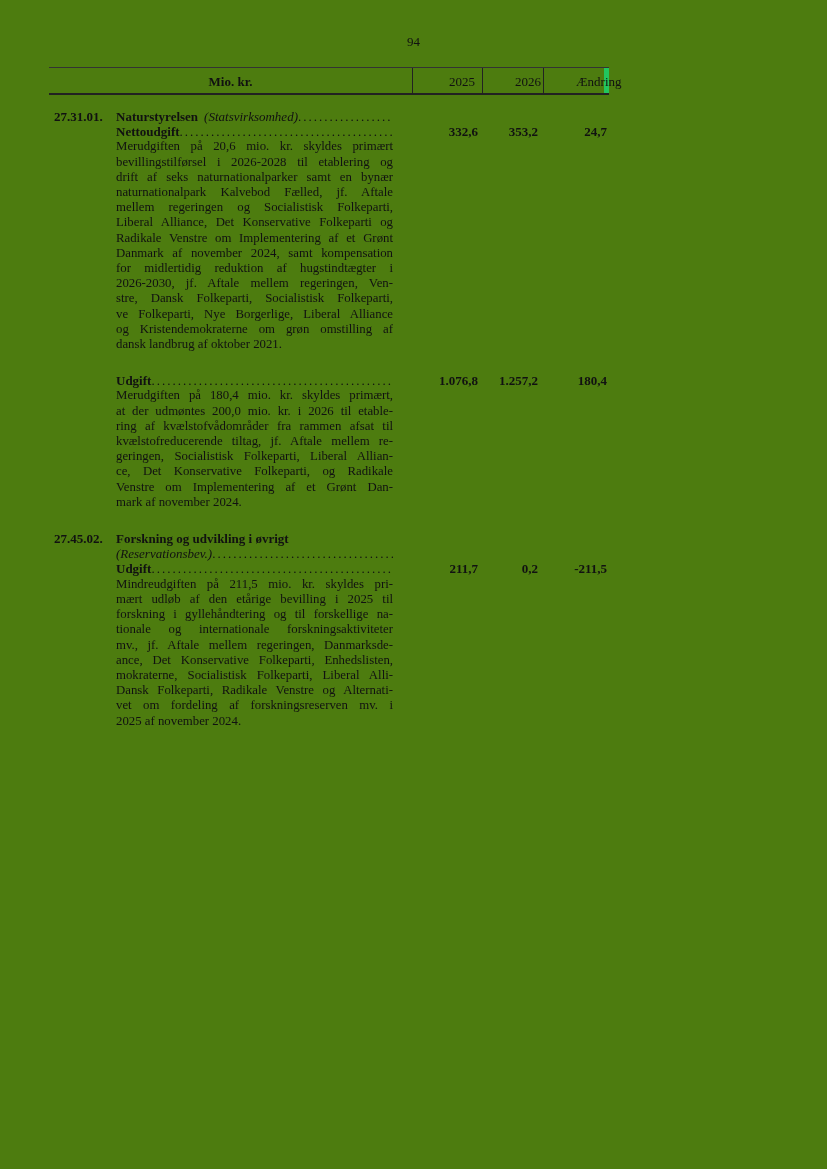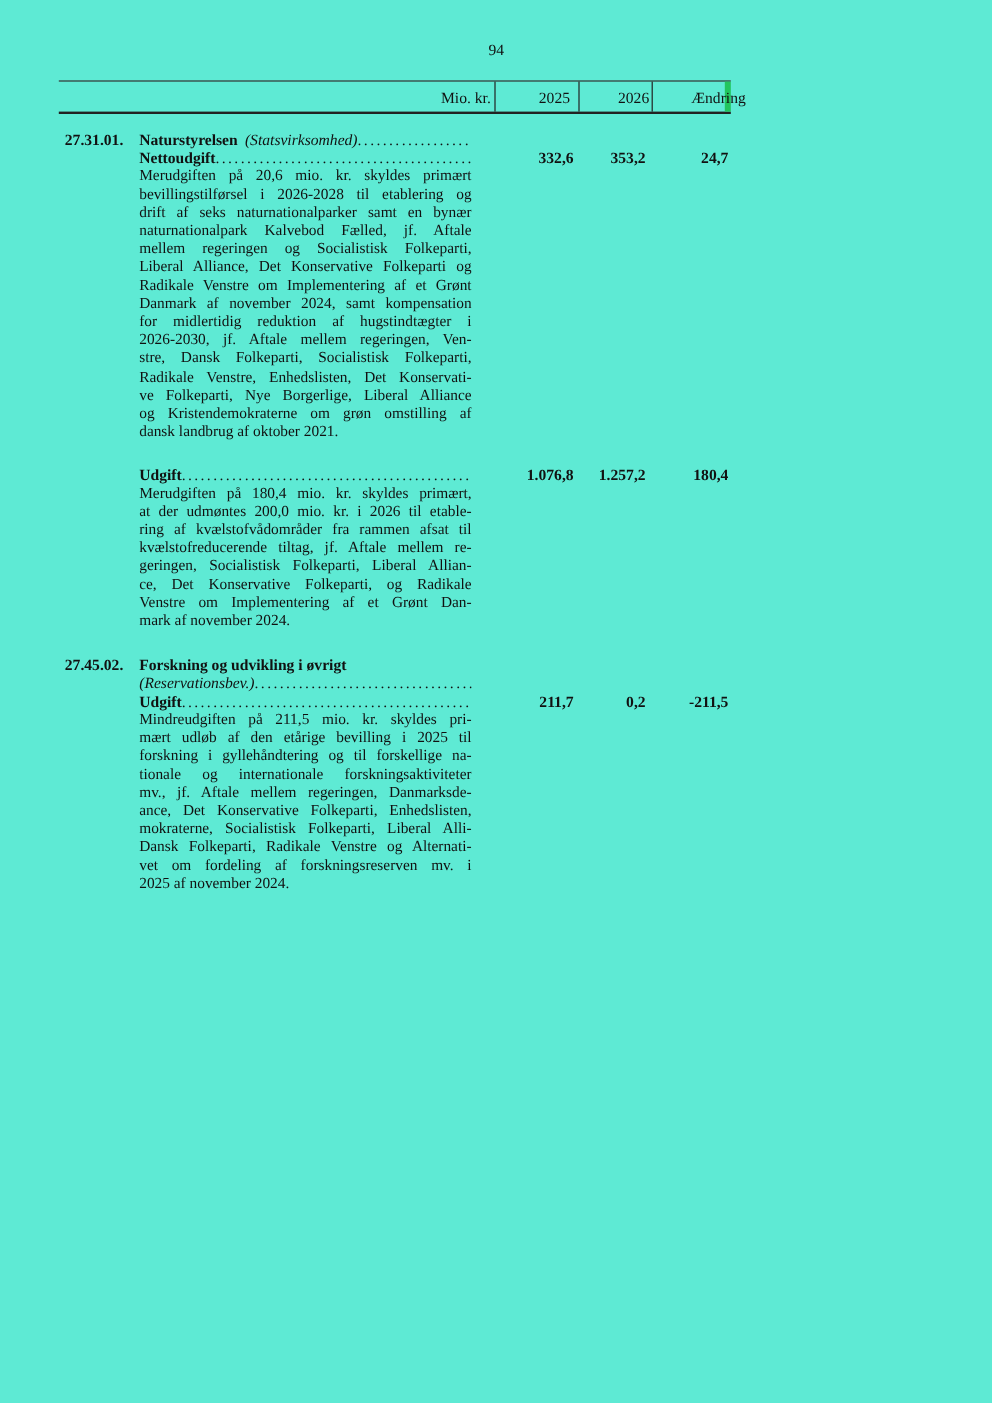--- a/index.html
+++ b/index.html
@@ -1,19 +1,19 @@
 <!DOCTYPE html>
 <html><head>
 <meta charset="utf-8">
 <style>
   html, body { margin: 0; padding: 0; background: #ffffff; }
   .page {
     position: relative;
     width: 827px; height: 1169px;
-    background: #5eead4;
+    background: #4d7c0f;
     color: #111;
     font-family: "Liberation Serif", "DejaVu Serif", serif;
     font-size: 13px;
     overflow: hidden;
   }
   .page-number {
     position: absolute; top: 34px; left: 0;
     width: 100%; text-align: center;
     font-size: 13px;
   }
@@ -24,21 +24,21 @@
     grid-template-columns: 363px 70px 61px 66px;
     border-top: 1px solid #333;
     border-bottom: 2.5px solid #222;
     box-sizing: border-box;
   }
   .th {
     padding: 6px 3px 4px 3px;
     font-size: 13px; line-height: 15px;
     white-space: nowrap;
   }
-  .th-unit { text-align: right; padding-left: 3px; }
+  .th-unit { text-align: center; padding-left: 3px; font-weight: bold; }
   .th-div  { border-left: 1px solid #222; text-align: center; padding-left: 32px; }
   .th-last { border-right: 5px solid #22c55e; }
   
   .content {
     position: absolute; top: 109px; left: 49px; width: 560px;
     line-height: 15.2px;
   }
   .entry + .entry { margin-top: 21px; }
   .grid {
     display: grid;
@@ -132,21 +132,20 @@
             <div class="para-line">bevillingstilførsel i 2026-2028 til etablering og</div>
             <div class="para-line">drift af seks naturnationalparker samt en bynær</div>
             <div class="para-line">naturnationalpark Kalvebod Fælled, jf. Aftale</div>
             <div class="para-line">mellem regeringen og Socialistisk Folkeparti,</div>
             <div class="para-line">Liberal Alliance, Det Konservative Folkeparti og</div>
             <div class="para-line">Radikale Venstre om Implementering af et Grønt</div>
             <div class="para-line">Danmark af november 2024, samt kompensation</div>
             <div class="para-line">for midlertidig reduktion af hugstindtægter i</div>
             <div class="para-line">2026-2030, jf. Aftale mellem regeringen, Ven-</div>
             <div class="para-line">stre, Dansk Folkeparti, Socialistisk Folkeparti,</div>
-            <div class="para-line">Radikale Venstre, Enhedslisten, Det Konservati-</div>
             <div class="para-line">ve Folkeparti, Nye Borgerlige, Liberal Alliance</div>
             <div class="para-line">og Kristendemokraterne om grøn omstilling af</div>
             <div class="para-line last">dansk landbrug af oktober 2021.</div>
           </div>
       </div>
     </div>
 
     <div class="entry">
       <div class="grid">
         <div class="col-code"></div>

